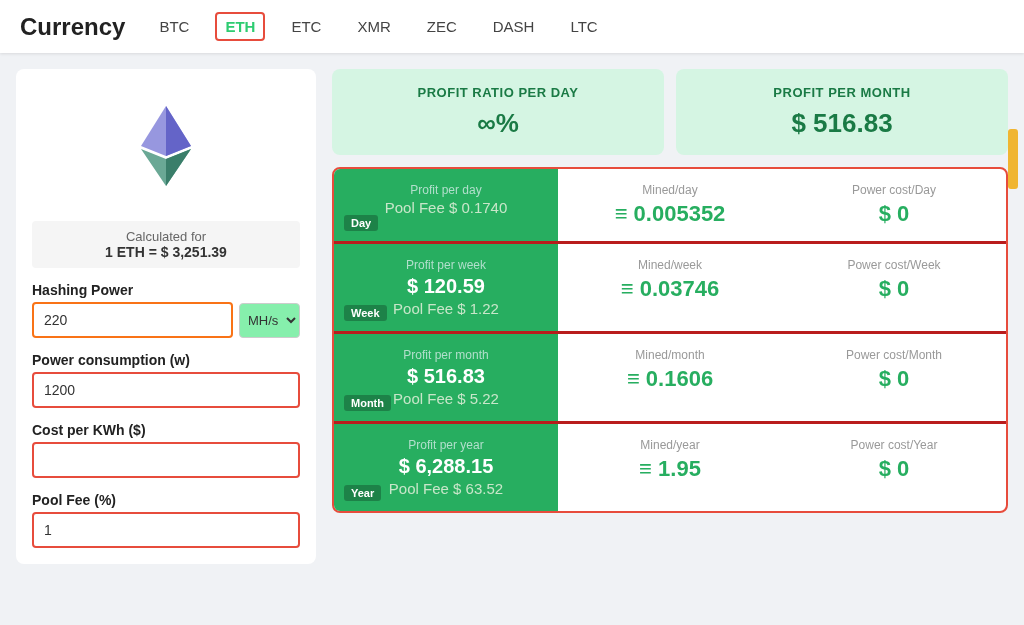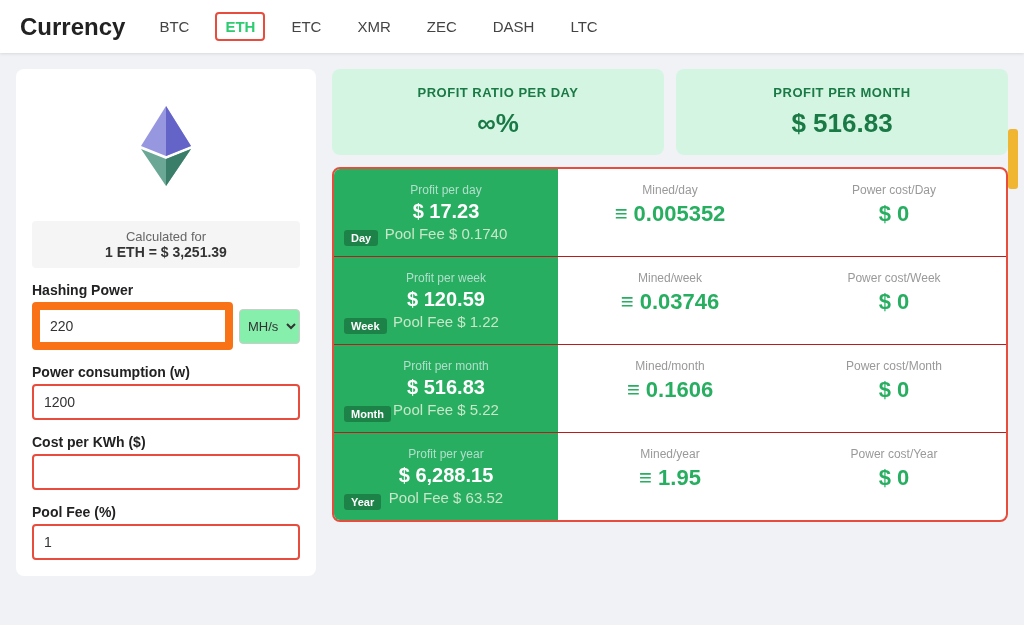--- a/index.html
+++ b/index.html
@@ -90,21 +90,21 @@
       font-weight: 700;
       color: #222;
       margin-bottom: 4px;
     }
     .input-row {
       display: flex;
       gap: 6px;
       align-items: center;
     }
     .input-field {
-      border: 8px solid #f97316;
+      border: 2px solid #f97316;
       border-radius: 4px;
       padding: 8px 10px;
       font-size: 14px;
       color: #333;
       width: 100%;
       outline: none;
     }
     .input-field-full {
       border: 2px solid #e74c3c;
       border-radius: 4px;
@@ -161,21 +161,21 @@
     
     .results-container {
       border: 2px solid #e74c3c;
       border-radius: 8px;
       overflow: hidden;
       background: #fff;
     }
     .result-row {
       display: grid;
       grid-template-columns: 1fr 1fr 1fr;
-      border-bottom: 1px solid #b91c1c;
+      border-bottom: 3px solid #b91c1c;
     }
     .result-row:last-child {
       border-bottom: none;
     }
     .result-cell-green {
       background: #27ae60;
       padding: 14px 16px;
       position: relative;
     }
     .result-cell-white {
@@ -309,21 +309,20 @@
       <div class="summary-card">
         <div class="summary-card-label">PROFIT PER MONTH</div>
         <div class="summary-card-value">$ 516.83</div>
       </div>
     </div>
 
     <div class="results-container" id="results-table">
     <div class="result-row">
       <div class="result-cell-green">
         <div class="result-sub-label">Profit per day</div>
-        <div class="result-main-value">$ 17.23</div>
         <div class="result-pool-fee">Pool Fee $ 0.1740</div>
         <span class="period-badge">Day</span>
       </div>
       <div class="result-cell-white">
         <div class="result-cell-label">Mined/day</div>
         <div class="result-cell-value">≡ 0.005352</div>
       </div>
       <div class="result-cell-white">
         <div class="result-cell-label">Power cost/Day</div>
         <div class="result-cell-value">$ 0</div>

